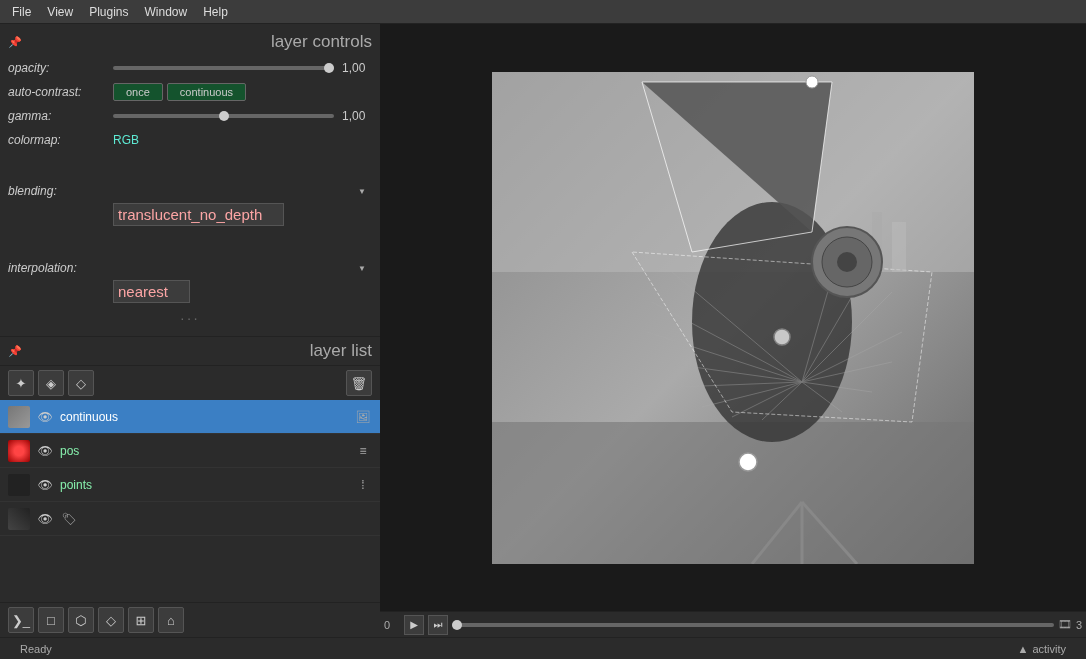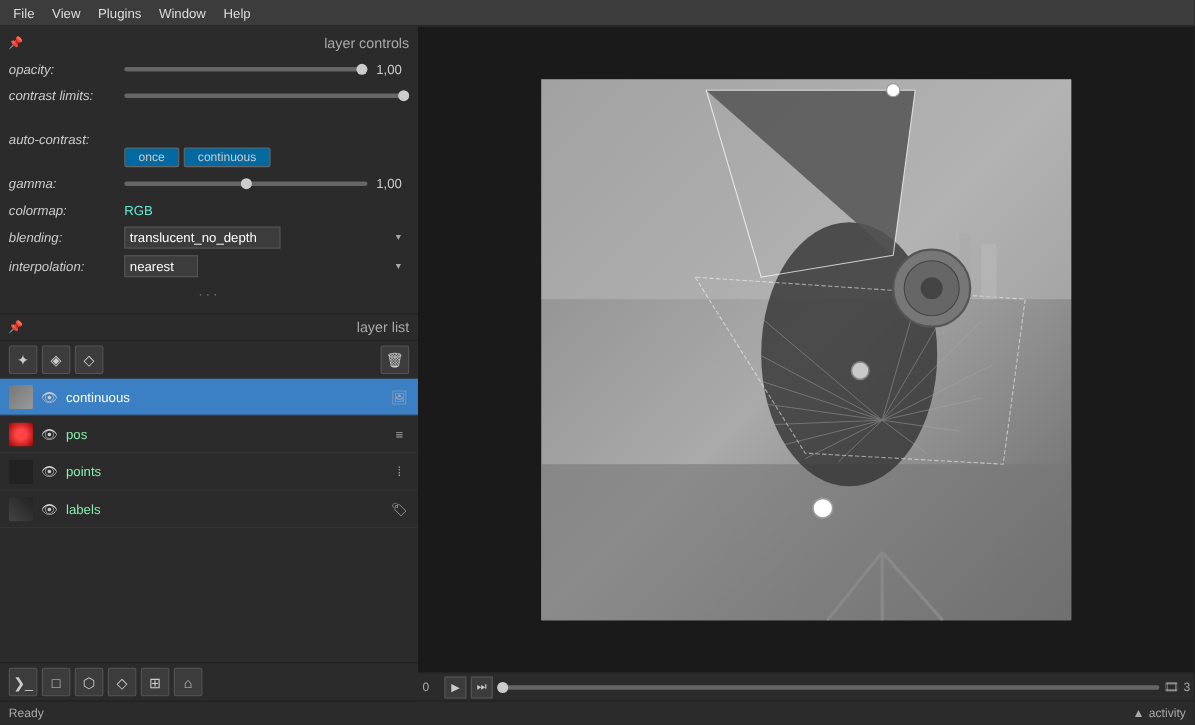--- a/index.html
+++ b/index.html
@@ -60,21 +60,21 @@
       display: flex;
       align-items: center;
       justify-content: space-between;
       padding: 2px 8px 4px 8px;
       color: #aaa;
       font-size: 11px;
     }
 
     .panel-header-title {
       color: #aaa;
-      font-size: 13px;
+      font-size: 17px;
       margin-left: 40px;
     }
 
     .control-row {
       display: flex;
       align-items: center;
       padding: 3px 8px;
       min-height: 24px;
     }
 
@@ -101,41 +101,41 @@
       text-align: left;
     }
 
     .btn-group {
       display: flex;
       gap: 4px;
     }
 
     .btn-small {
       padding: 2px 12px;
-      background: #0369a1;
+      background: #14532d;
       border: 1px solid #666;
       color: #ccc;
       font-size: 11px;
       cursor: pointer;
       border-radius: 2px;
-      margin-top: 32px;
     }
 
     .select-dropdown {
       flex: 1;
       background: #3c3c3c;
       border: 1px solid #555;
-      color: #ffffff;
-      font-size: 12px;
+      color: #fca5a5;
+      font-size: 15px;
       padding: 2px 4px;
       cursor: pointer;
       appearance: none;
       -webkit-appearance: none;
       padding-right: 20px;
       position: relative;
+      margin-top: 48px;
     }
 
     .select-wrapper {
       flex: 1;
       position: relative;
     }
 
     .select-wrapper::after {
       content: '▼';
       position: absolute;
@@ -336,21 +336,21 @@
     }
 
     
     .status-bar {
       display: flex;
       align-items: center;
       justify-content: space-between;
       height: 22px;
       background: #2b2b2b;
       border-top: 1px solid #222;
-      padding: 0 8px;
+      padding: 0 20px;
       flex-shrink: 0;
     }
 
     .status-left {
       color: #aaa;
       font-size: 11px;
     }
 
     .status-right {
       display: flex;
@@ -426,26 +426,20 @@
       </div>
 
       <div class="control-row">
         <span class="control-label">opacity:</span>
         <div class="slider-container">
           <input type="range" min="0" max="100" value="100" style="flex: 1 1 0%;">
         </div>
         <span class="slider-value">1,00</span>
       </div>
 
-      <div class="control-row">
-        <span class="control-label">contrast limits:</span>
-        <div class="slider-container">
-          <input type="range" min="0" max="100" value="100" style="flex: 1 1 0%;">
-        </div>
-      </div>
 
       <div class="control-row">
         <span class="control-label">auto-contrast:</span>
         <div class="btn-group">
           <button class="btn-small">once</button>
           <button class="btn-small">continuous</button>
         </div>
       </div>
 
       <div class="control-row">
@@ -527,21 +521,20 @@
           <div class="layer-eye">👁</div>
           <span class="layer-name">points</span>
           <div class="layer-icon">⁞</div>
         </div>
 
         <div class="layer-item">
           <div class="layer-thumb">
             <div class="thumb-labels"></div>
           </div>
           <div class="layer-eye">👁</div>
-          <span class="layer-name">labels</span>
           <div class="layer-icon">🏷</div>
         </div>
 
       </div>
 
       <div class="bottom-toolbar">
         <div class="icon-btn">❯_</div>
         <div class="icon-btn">□</div>
         <div class="icon-btn">⬡</div>
         <div class="icon-btn">◇</div>

